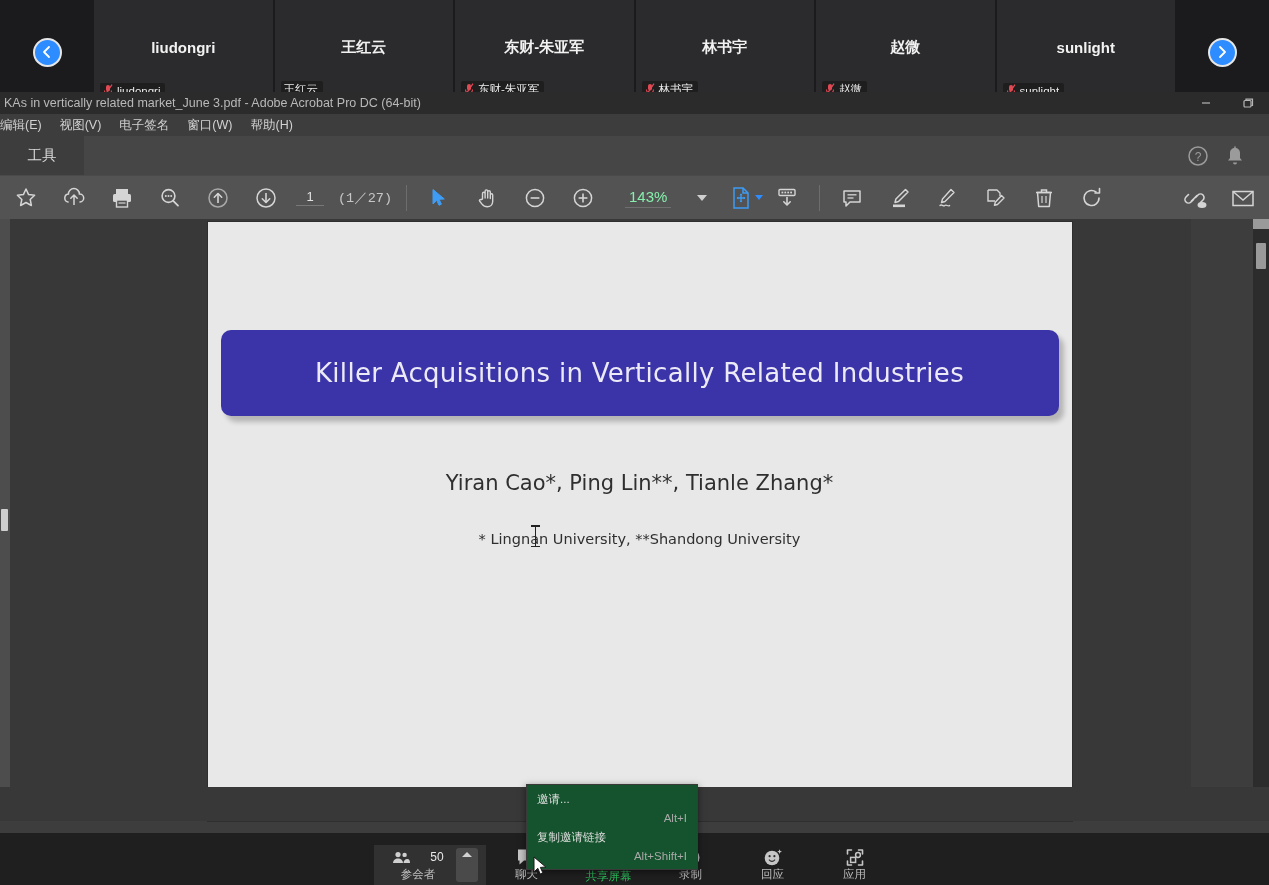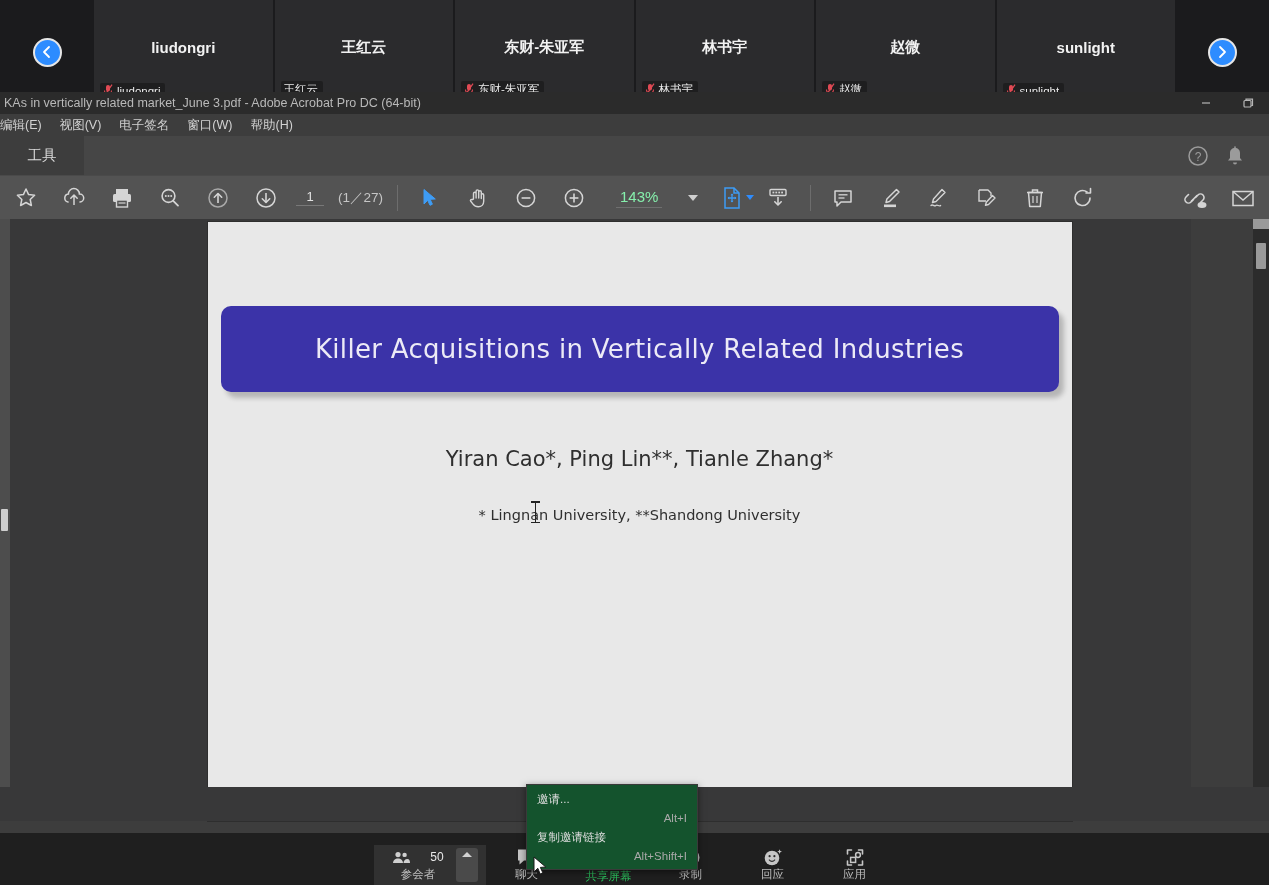--- a/index.html
+++ b/index.html
@@ -82,40 +82,40 @@
   .tb-btn { width: 48px; height: 44px; display: flex; align-items: center; justify-content: center; }
   .tb-btn svg { display: block; }
   .tb-sep { width: 1px; height: 26px; background: #6d6d6d; margin: 0 8px; }
   .pagebox {
     display: flex; align-items: center; gap: 14px; padding: 0 6px;
   }
   .page-input {
     width: 28px; text-align: center; color: #e2e2e2; font-size: 13px;
     border-bottom: 1px solid #787878; padding-bottom: 1px;
   }
-  .page-total { color: #c6c6c6; font-size: 13.5px; white-space: nowrap; }
+  .page-total { color: #c6c6c6; font-size: 13.5px; white-space: nowrap; font-family: Liberation Mono, monospace; }
   .zoombox { display: flex; align-items: center; gap: 26px; padding: 0 10px 0 18px; }
   .zoom-val { color: #86efac; font-size: 15px; border-bottom: 1px solid #6f6f6f; padding: 0 4px 2px 4px; }
   .caret-d { width: 0; height: 0; border-left: 5px solid transparent; border-right: 5px solid transparent; border-top: 6px solid #cfcfcf; }
   .caret-d.sm { border-left-width: 4px; border-right-width: 4px; border-top-width: 5px; border-top-color: #2d8cff; }
   .tb-spacer { flex: 1; }
 
   
   .docarea { position: relative; height: 602px; background: #383839; display: flex; }
   .left-rail { width: 10px; background: #4d4d4d; position: relative; }
   .rail-handle {
     position: absolute; left: 1px; top: 290px; width: 7px; height: 22px;
     background: #cfcfcf; border-radius: 1px;
   }
   .doc-scroll { flex: 1; display: flex; justify-content: center; position: relative; background: #383839; }
   .page {
     width: 864px; background: #e8e8e8; margin-top: 3px; position: relative;
     box-shadow: 0 0 0 1px #2e2e2e;
   }
-  .slide { padding: 84px 0 0 0; }
+  .slide { padding: 108px 0 0 0; }
   .banner {
     margin: 0 13px 0 13px; background: #3b33a8; border-radius: 10px;
     height: 86px; display: flex; align-items: center; justify-content: center;
     box-shadow: 5px 6px 5px rgba(0,0,0,0.22);
   }
   .banner h1 {
     color: #eceaf6; font-size: 26px; font-weight: normal; letter-spacing: .3px;
     font-family: "DejaVu Sans", sans-serif;
   }
   .authors {

